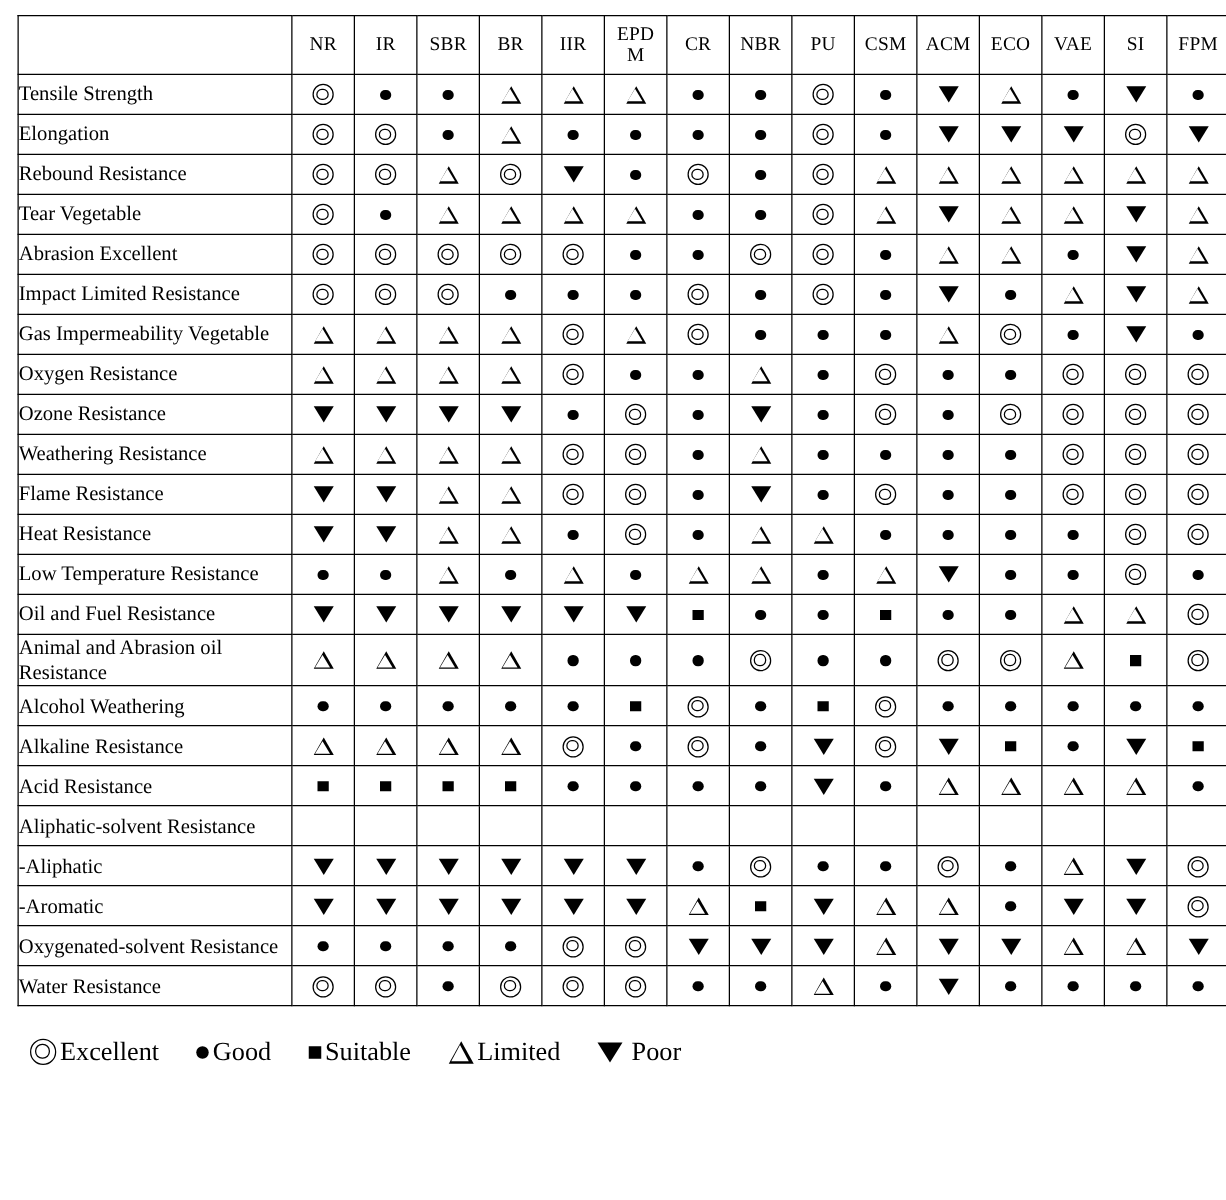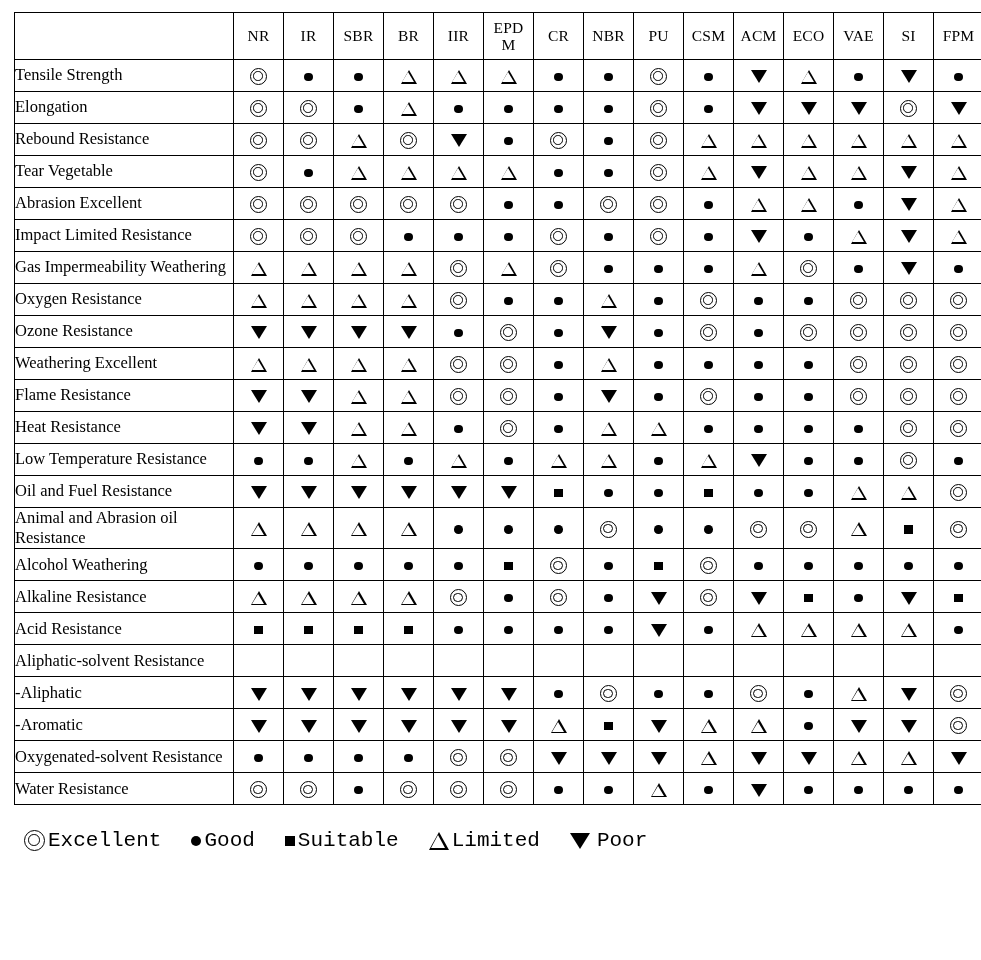--- a/index.html
+++ b/index.html
@@ -115,21 +115,21 @@
     border-top: 13.5px solid #000;
   }
 
   
   #legend {
     margin-top: 24px;
     padding-left: 10px;
     display: flex;
     align-items: center;
     font-size: 21px;
-    font-family: Liberation Mono, monospace;
+    font-family: Liberation Serif, serif;
   }
   .legend-item {
     display: flex;
     align-items: center;
     margin-right: 30px;
     white-space: nowrap;
   }
   .legend-item .lg-sym {
     margin-right: 2px;
     display: inline-flex;
@@ -285,21 +285,21 @@
           <td class="cell"><span class="sym sym-good"></span></td>
           <td class="cell"><span class="sym sym-excellent"></span></td>
           <td class="cell"><span class="sym sym-good"></span></td>
           <td class="cell"><span class="sym sym-poor"></span></td>
           <td class="cell"><span class="sym sym-good"></span></td>
           <td class="cell"><span class="sym sym-limited"></span></td>
           <td class="cell"><span class="sym sym-poor"></span></td>
           <td class="cell"><span class="sym sym-limited"></span></td>
         </tr>
         <tr>
-          <td class="row-head">Gas Impermeability Weathering</td>
+          <td class="row-head">Gas Impermeability Vegetable</td>
           <td class="cell"><span class="sym sym-limited"></span></td>
           <td class="cell"><span class="sym sym-limited"></span></td>
           <td class="cell"><span class="sym sym-limited"></span></td>
           <td class="cell"><span class="sym sym-limited"></span></td>
           <td class="cell"><span class="sym sym-excellent"></span></td>
           <td class="cell"><span class="sym sym-limited"></span></td>
           <td class="cell"><span class="sym sym-excellent"></span></td>
           <td class="cell"><span class="sym sym-good"></span></td>
           <td class="cell"><span class="sym sym-good"></span></td>
           <td class="cell"><span class="sym sym-good"></span></td>
@@ -339,21 +339,21 @@
           <td class="cell"><span class="sym sym-poor"></span></td>
           <td class="cell"><span class="sym sym-good"></span></td>
           <td class="cell"><span class="sym sym-excellent"></span></td>
           <td class="cell"><span class="sym sym-good"></span></td>
           <td class="cell"><span class="sym sym-excellent"></span></td>
           <td class="cell"><span class="sym sym-excellent"></span></td>
           <td class="cell"><span class="sym sym-excellent"></span></td>
           <td class="cell"><span class="sym sym-excellent"></span></td>
         </tr>
         <tr>
-          <td class="row-head">Weathering Excellent</td>
+          <td class="row-head">Weathering Resistance</td>
           <td class="cell"><span class="sym sym-limited"></span></td>
           <td class="cell"><span class="sym sym-limited"></span></td>
           <td class="cell"><span class="sym sym-limited"></span></td>
           <td class="cell"><span class="sym sym-limited"></span></td>
           <td class="cell"><span class="sym sym-excellent"></span></td>
           <td class="cell"><span class="sym sym-excellent"></span></td>
           <td class="cell"><span class="sym sym-good"></span></td>
           <td class="cell"><span class="sym sym-limited"></span></td>
           <td class="cell"><span class="sym sym-good"></span></td>
           <td class="cell"><span class="sym sym-good"></span></td>

